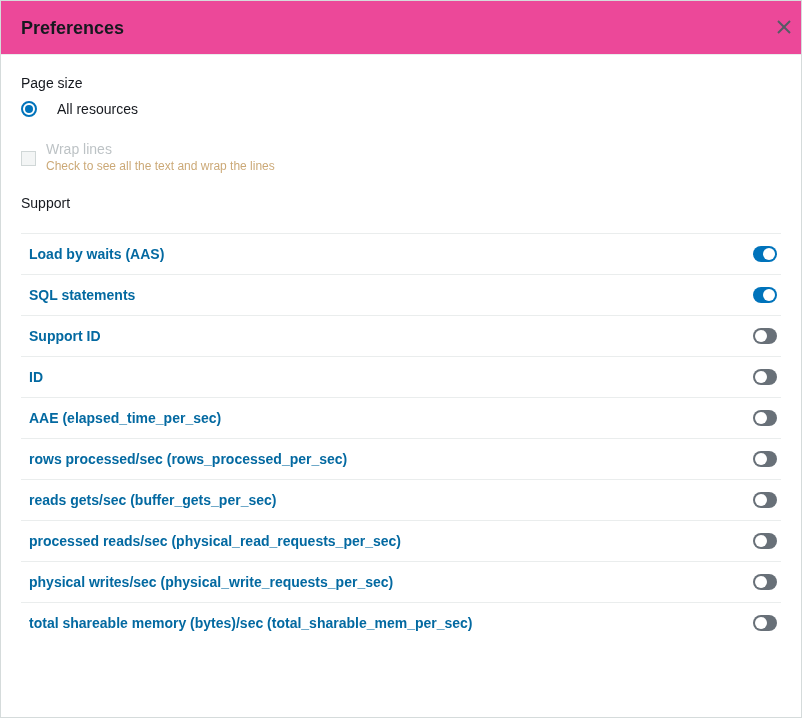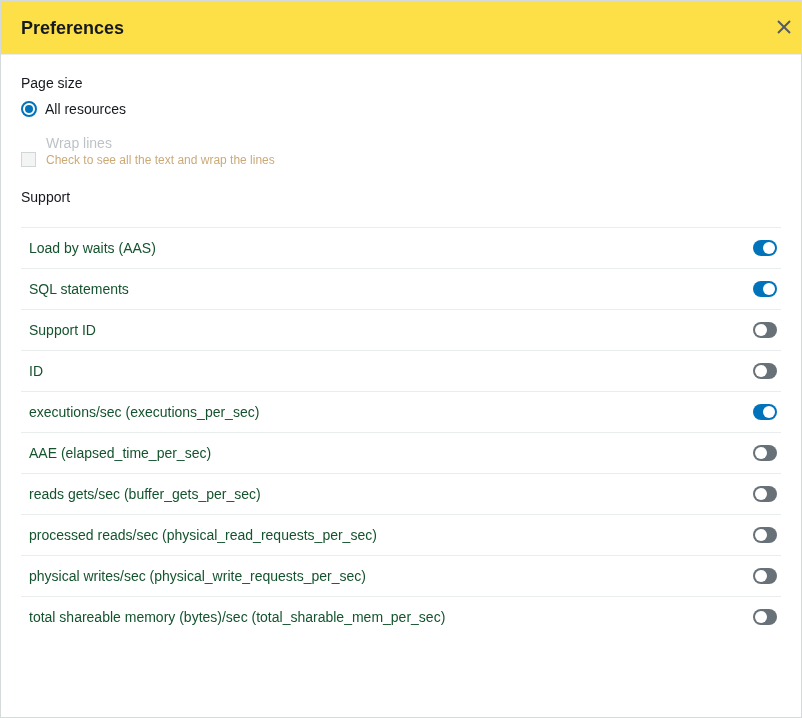--- a/index.html
+++ b/index.html
@@ -18,21 +18,21 @@
       background: #fff;
       display: flex;
       flex-direction: column;
     }
     .header {
       display: flex;
       align-items: center;
       justify-content: space-between;
       padding: 14px 5px 12px 20px;
       border-bottom: 1px solid #eaeded;
-      background: #fde047;
+      background: #ec4899;
     }
     .header h2 {
       font-size: 18px;
       font-weight: 700;
       color: #16191f;
     }
     .close-btn {
       background: none;
       border: none;
       cursor: pointer;
@@ -50,43 +50,43 @@
     }
     .section-label {
       font-size: 14px;
       color: #16191f;
       margin-bottom: 10px;
       font-weight: 400;
     }
     .radio-row {
       display: flex;
       align-items: center;
-      gap: 8px;
-      margin-bottom: 18px;
+      gap: 20px;
+      margin-bottom: 24px;
     }
     .radio {
       width: 16px; height: 16px;
       border: 2px solid #0073bb;
       border-radius: 50%;
       display: inline-flex;
       align-items: center;
       justify-content: center;
       cursor: pointer;
       background: #fff;
     }
     .radio.checked::after {
       content: "";
       width: 8px; height: 8px;
       background: #0073bb;
       border-radius: 50%;
     }
     .radio-label { font-size: 14px; color: #16191f; }
     .checkbox-block {
       display: flex;
-      align-items: flex-end;
+      align-items: center;
       gap: 10px;
       margin-bottom: 22px;
       opacity: 0.55;
     }
     .checkbox {
       width: 15px; height: 15px;
       border: 1px solid #aab7b8;
       background: #eaeded;
       margin-top: 2px;
     }
@@ -101,21 +101,22 @@
     }
     .col-row {
       display: flex;
       align-items: center;
       justify-content: space-between;
       padding: 12px 4px 12px 8px;
       border-top: 1px solid #eaeded;
     }
     .col-label {
       font-size: 14px;
-      color: #14532d;
+      color: #0369a1;
+      font-weight: bold;
     }
     .toggle {
       width: 24px;
       height: 16px;
       border-radius: 8px;
       position: relative;
       cursor: pointer;
       transition: background .15s;
     }
     .toggle.off { background: #687078; }
@@ -184,27 +185,27 @@
               <span class="knob"></span>
             </span>
           </div>
           <div class="col-row">
             <span class="col-label">ID</span>
             <span class="toggle off">
               <span class="knob"></span>
             </span>
           </div>
           <div class="col-row">
-            <span class="col-label">executions/sec (executions_per_sec)</span>
-            <span class="toggle on">
-              <span class="knob"></span>
-            </span>
-          </div>
-          <div class="col-row">
             <span class="col-label">AAE (elapsed_time_per_sec)</span>
+            <span class="toggle off">
+              <span class="knob"></span>
+            </span>
+          </div>
+          <div class="col-row">
+            <span class="col-label">rows processed/sec (rows_processed_per_sec)</span>
             <span class="toggle off">
               <span class="knob"></span>
             </span>
           </div>
           <div class="col-row">
             <span class="col-label">reads gets/sec (buffer_gets_per_sec)</span>
             <span class="toggle off">
               <span class="knob"></span>
             </span>
           </div>

